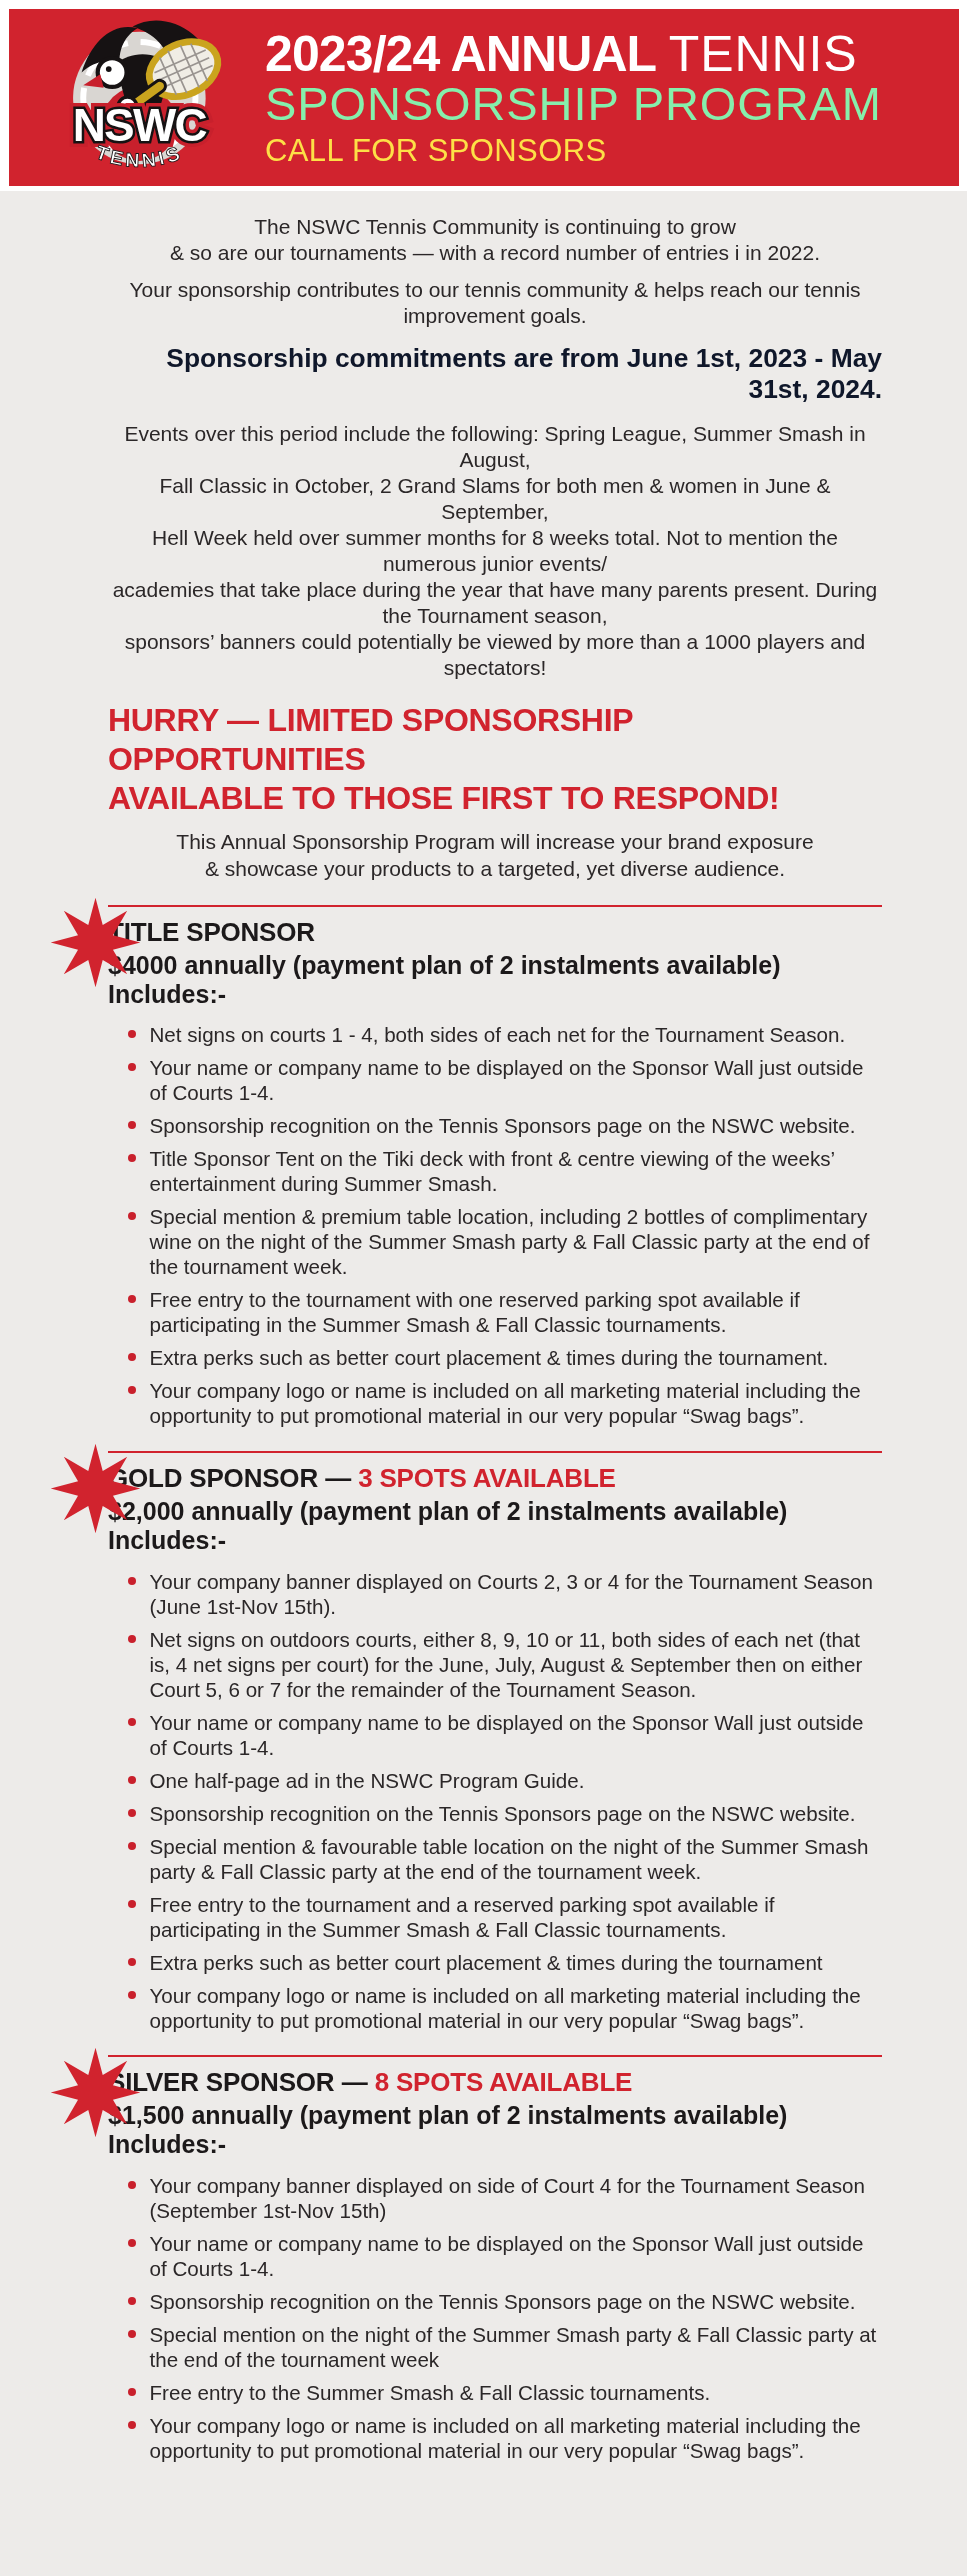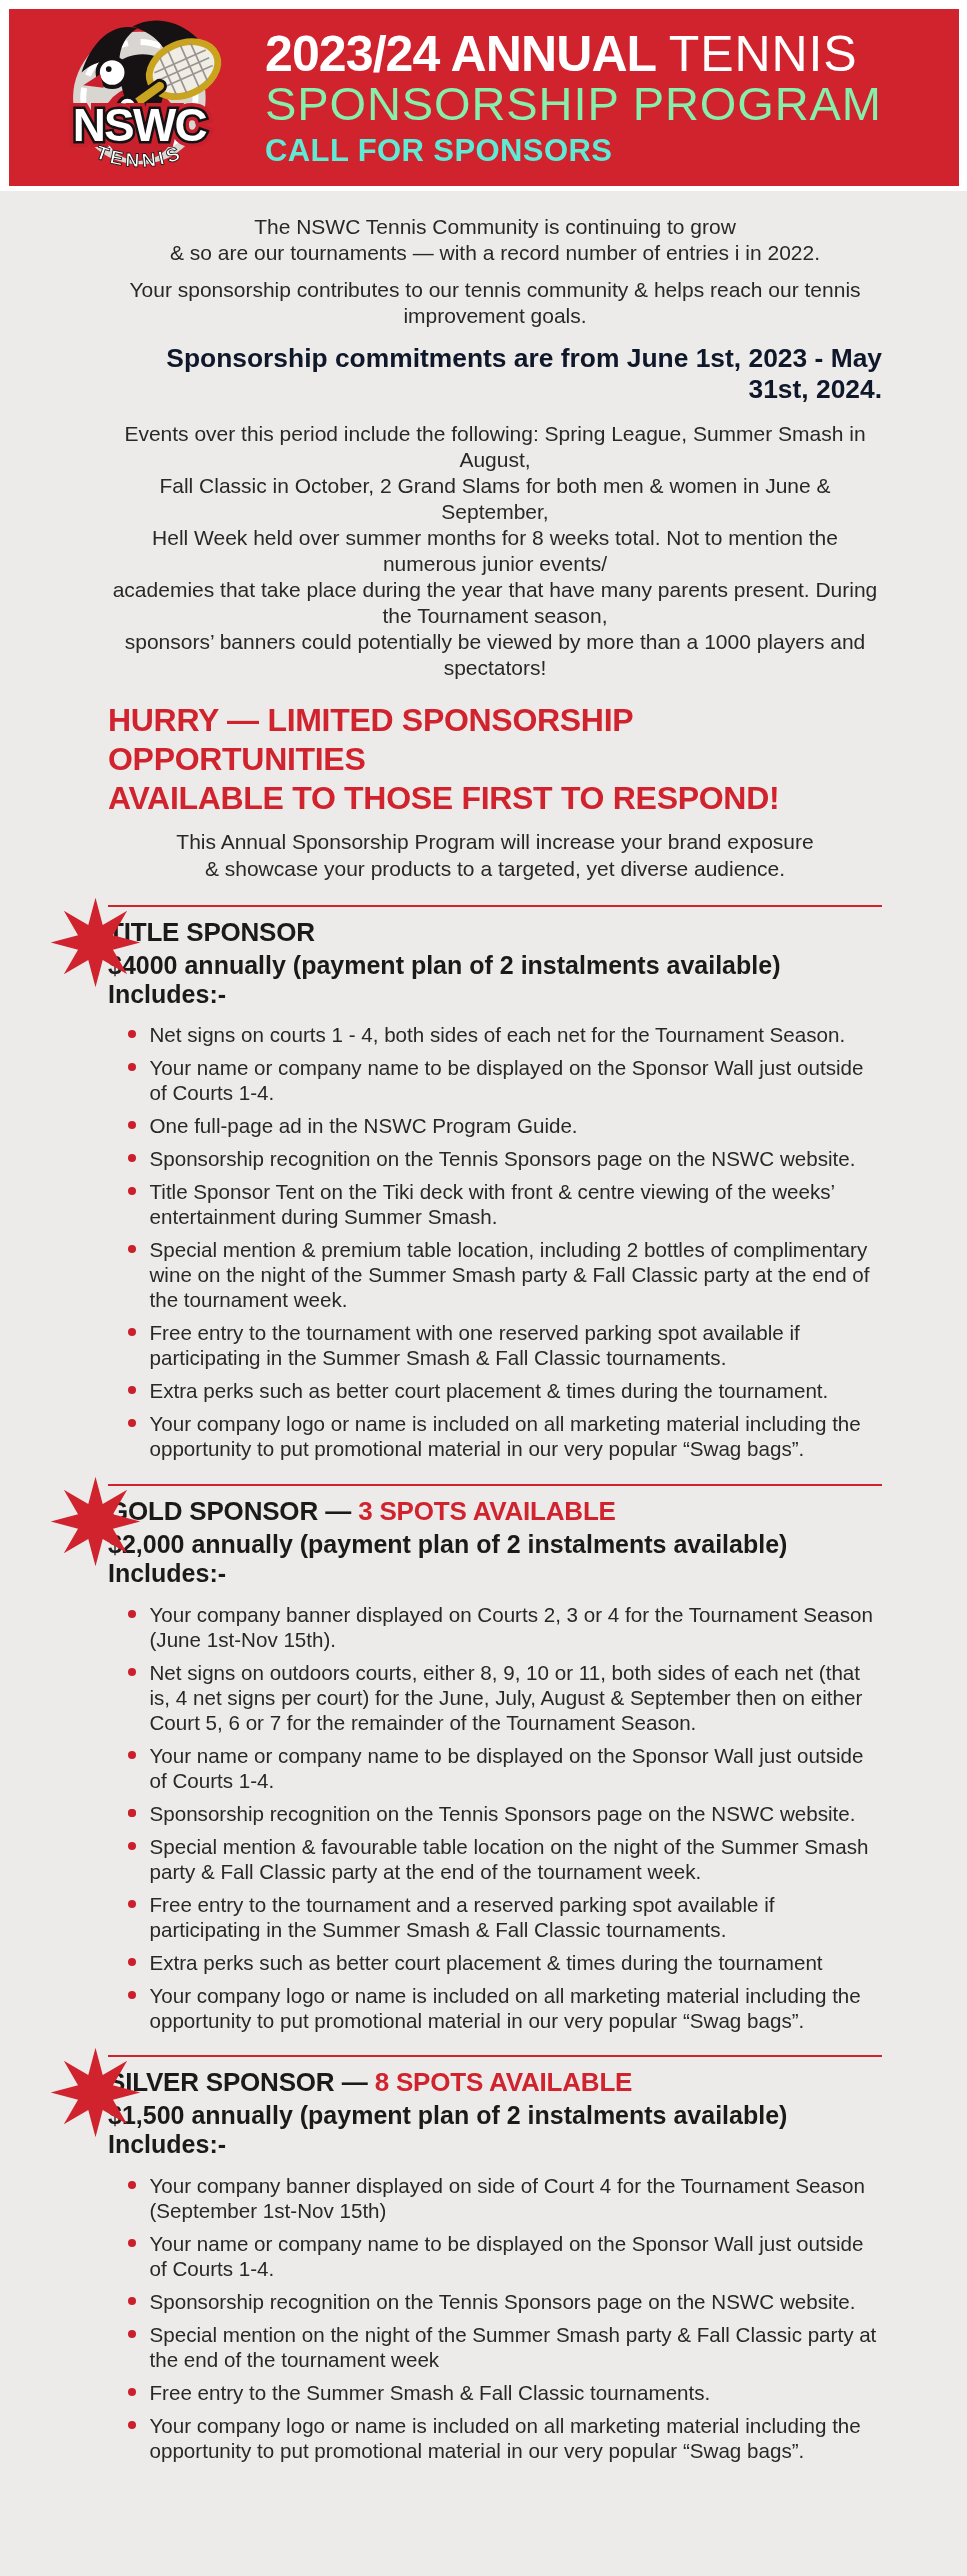--- a/index.html
+++ b/index.html
@@ -9,21 +9,21 @@
     font-family:"Liberation Sans",sans-serif;color:#272324;
   }
   
   .frame{background:#fff;padding:9px 9px 4.5px}
   .banner{background:#d1232e;display:flex;align-items:center;gap:20px;padding:3.6px 23px;height:177px}
   .logo-svg{width:213px;height:170px;flex:none}
   .titles{padding-top:1.8px}
   .t1{font-size:50px;line-height:50px;font-weight:900;color:#fff;letter-spacing:-0.9px;white-space:nowrap}
   .t1 .light{font-weight:400;letter-spacing:0.9px;margin-left:12.5px}
   .t2{font-size:47px;line-height:50px;font-weight:400;color:#86efac;letter-spacing:0.9px;white-space:nowrap}
-  .t3{font-size:31px;line-height:34px;font-weight:700;color:#5eead4;margin-top:5px;letter-spacing:0.4px}
+  .t3{font-size:31px;line-height:34px;font-weight:400;color:#fde047;margin-top:5px;letter-spacing:0.4px}
   
   main{padding:23px 86px 27px 108px}
   .pre{white-space:pre-line}
   .intro-p{font-size:21px;line-height:26px;text-align:center;margin-bottom:11.6px;color:#2b2728}
   .commit{font-size:26.4px;line-height:30.5px;font-weight:700;text-align:right;margin:14.3px 0 17px;color:#0f172a}
   .hurry{font-size:32px;line-height:39px;font-weight:800;text-align:left;color:#d1232e;margin:20px 0 10px;letter-spacing:-0.3px}
   .benefit{font-size:21px;line-height:27px;text-align:center;color:#2b2728;margin-bottom:3.6px}
   
   section.tier{position:relative;margin-top:22.4px}
   .rule{height:1.8px;background:#d1232e;margin-bottom:10px}
@@ -94,21 +94,20 @@
     <div class="rule"></div>
     <svg class="star" viewBox="0 0 108 108" aria-hidden="true">
         <polygon fill="#d1232e" points="54,2 62.4,33.7 90.8,17.2 74.3,45.6 106,54 74.3,62.4 90.8,90.8 62.4,74.3 54,106 45.6,74.3 17.2,90.8 33.7,62.4 2,54 33.7,45.6 17.2,17.2 45.6,33.7"></polygon>
       </svg>
     <h3 class="sec-head"><span class="nm">TITLE SPONSOR</span><span class="dash"></span><span class="spots"></span></h3>
     <div class="price">$4000 annually (payment plan of 2 instalments available) Includes:-</div>
     <ul class="perks">
 
         <li><span class="dot"></span><span class="txt">Net signs on courts 1 - 4, both sides of each net for the Tournament Season.</span></li>
         <li><span class="dot"></span><span class="txt">Your name or company name to be displayed on the Sponsor Wall just outside of Courts 1-4.</span></li>
-        <li><span class="dot"></span><span class="txt">One full-page ad in the NSWC Program Guide.</span></li>
         <li><span class="dot"></span><span class="txt">Sponsorship recognition on the Tennis Sponsors page on the NSWC website.</span></li>
         <li><span class="dot"></span><span class="txt">Title Sponsor Tent on the Tiki deck with front &amp; centre viewing of the weeks’ entertainment during Summer Smash.</span></li>
         <li><span class="dot"></span><span class="txt">Special mention &amp; premium table location, including 2 bottles of complimentary wine on the night of the Summer Smash party &amp; Fall Classic party at the end of the tournament week.</span></li>
         <li><span class="dot"></span><span class="txt">Free entry to the tournament with one reserved parking spot available if participating in the Summer Smash &amp; Fall Classic tournaments.</span></li>
         <li><span class="dot"></span><span class="txt">Extra perks such as better court placement &amp; times during the tournament.</span></li>
         <li><span class="dot"></span><span class="txt">Your company logo or name is included on all marketing material including the opportunity to put promotional material in our very popular “Swag bags”.</span></li>
       </ul>
   </section>
 
   <section class="tier">
@@ -116,21 +115,21 @@
     <svg class="star" viewBox="0 0 108 108" aria-hidden="true">
         <polygon fill="#d1232e" points="54,2 62.4,33.7 90.8,17.2 74.3,45.6 106,54 74.3,62.4 90.8,90.8 62.4,74.3 54,106 45.6,74.3 17.2,90.8 33.7,62.4 2,54 33.7,45.6 17.2,17.2 45.6,33.7"></polygon>
       </svg>
     <h3 class="sec-head"><span class="nm">GOLD SPONSOR</span><span class="dash">—</span><span class="spots">3 SPOTS AVAILABLE</span></h3>
     <div class="price">$2,000 annually  (payment plan of 2 instalments available) Includes:-</div>
     <ul class="perks">
 
     <li><span class="dot"></span><span class="txt">Your company banner displayed on Courts 2, 3 or 4 for the Tournament Season (June 1st-Nov 15th).</span></li>
         <li><span class="dot"></span><span class="txt">Net signs on outdoors courts, either 8, 9, 10 or 11, both sides of each net (that is, 4 net signs per court) for the June, July, August &amp; September then on either Court 5, 6 or 7 for the remainder of the Tournament Season.</span></li>
         <li><span class="dot"></span><span class="txt">Your name or company name to be displayed on the Sponsor Wall just outside of Courts 1-4.</span></li>
-        <li><span class="dot"></span></li>
+        <li><span class="dot"></span><span class="txt">One half-page ad in the NSWC Program Guide.</span></li>
         <li><span class="dot"></span><span class="txt">Sponsorship recognition on the Tennis Sponsors page on the NSWC website.</span></li>
         <li><span class="dot"></span><span class="txt">Special mention &amp; favourable table location on the night of the Summer Smash party &amp; Fall Classic party at the end of the tournament week.</span></li>
         <li><span class="dot"></span><span class="txt">Free entry to the tournament and a reserved parking spot available if participating in the Summer Smash &amp; Fall Classic tournaments.</span></li>
         <li><span class="dot"></span><span class="txt">Extra perks such as better court placement &amp; times during the tournament</span></li>
         <li><span class="dot"></span><span class="txt">Your company logo or name is included on all marketing material including the opportunity to put promotional material in our very popular “Swag bags”.</span></li>
       </ul>
   </section>
 
   <section class="tier">
     <div class="rule"></div>

